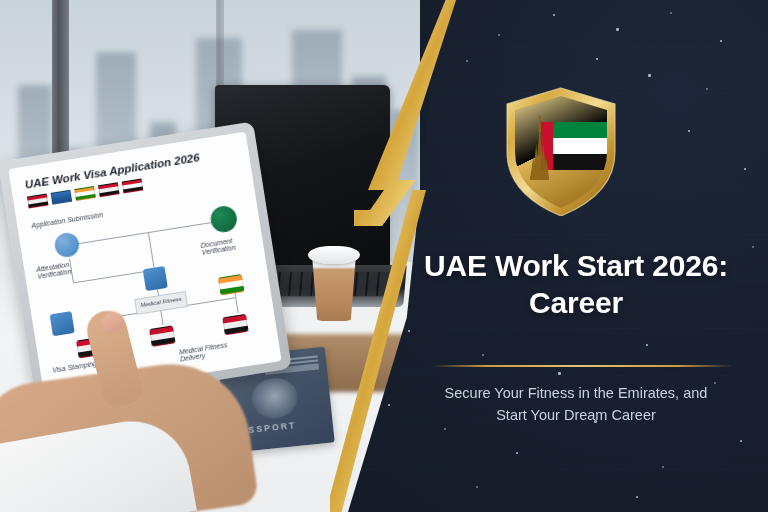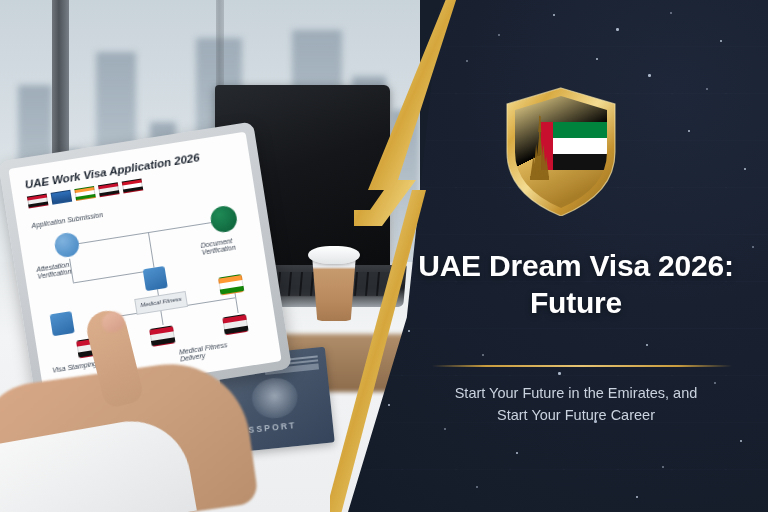--- a/index.html
+++ b/index.html
@@ -483,24 +483,24 @@
         <polygon points="30.4,70 33.2,92 27.2,92"></polygon>
         <polygon points="43.2,70 46,92 40,92"></polygon>
         <rect x="27" y="90" width="19" height="4"></rect>
       </g>
     </g>
 
     <path d="M58 2 L112 18 L112 66 Q112 108 58 130 Q4 108 4 66 L4 18 Z" fill="none" stroke="#f7e7ad" stroke-width="1.2" opacity="0.65"></path>
   </svg>
 
   <div id="title">
-    <span class="tl">UAE Dream Visa 2026:</span>
-    <span class="tl">Future</span>
+    <span class="tl">UAE Work Start 2026:</span>
+    <span class="tl">Career</span>
   </div>
 
   <div id="divider-line"></div>
 
   <div id="subtitle">
-    <span class="sl">Start Your Future in the Emirates, and</span>
-    <span class="sl">Start Your Future Career</span>
+    <span class="sl">Secure Your Fitness in the Emirates, and</span>
+    <span class="sl">Start Your Dream Career</span>
   </div>
 
 </div>
 
 </body></html>

